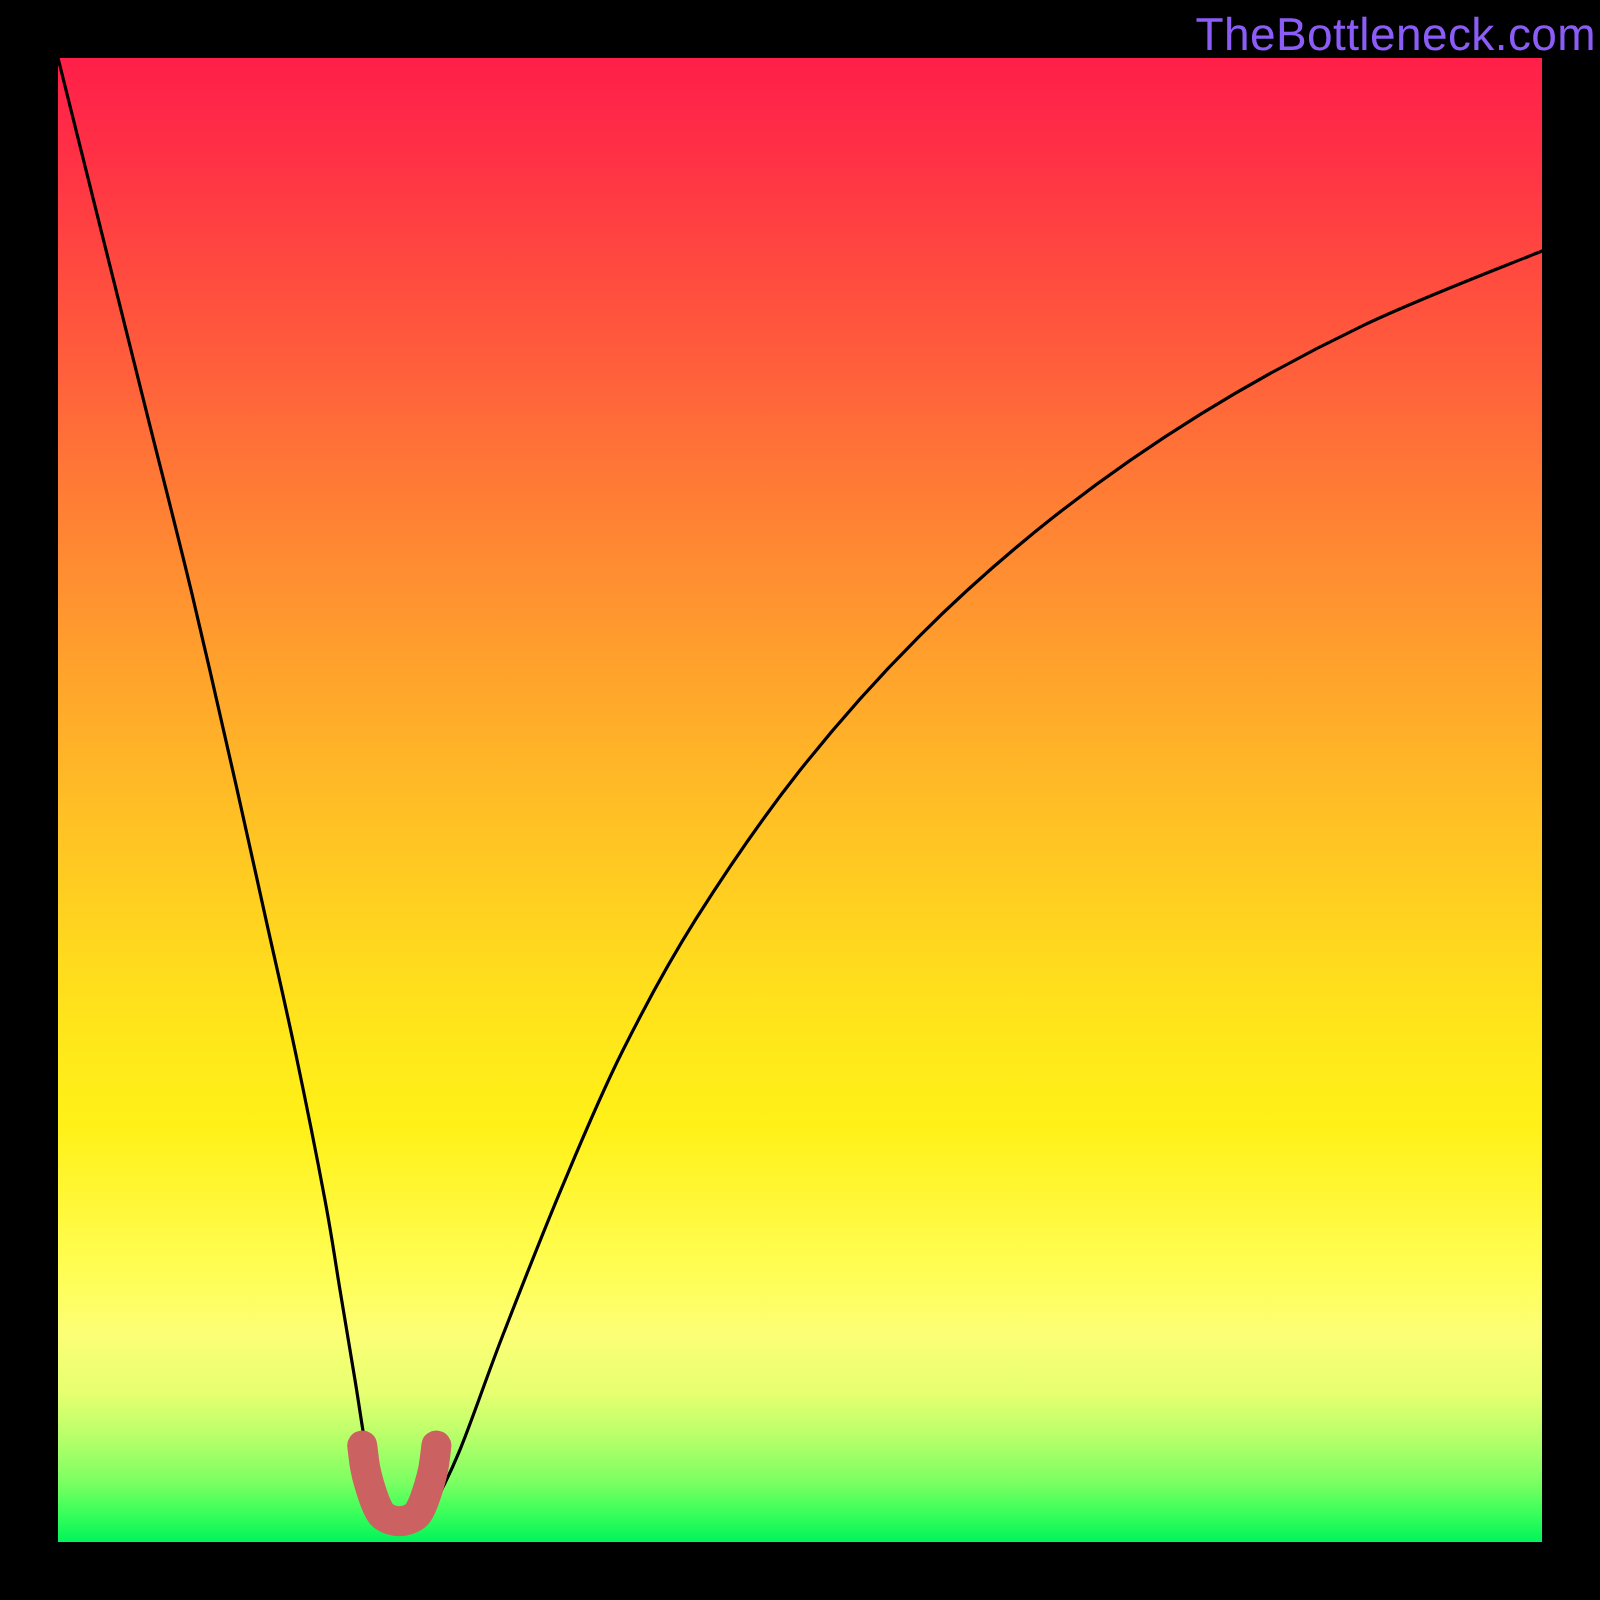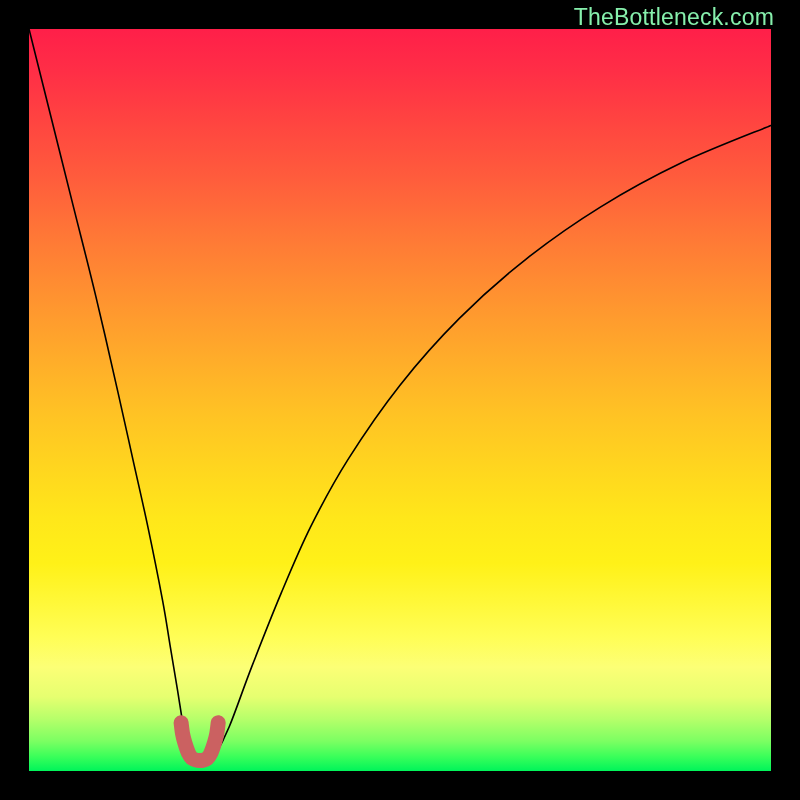--- a/index.html
+++ b/index.html
@@ -42,22 +42,22 @@
       #e6ff70 90%,
       #b6ff6a 93%,
       #7bff62 96%,
       #3cff5a 98%,
       #00f45a 100%
     );
   }
   .watermark {
     position: absolute;
     top: 4px;
-    right: 26px;
-    color: #86efac;
+    right: 2px;
+    color: #8b5cf6;
     font-size: 23px;
     font-weight: 500;
     letter-spacing: 0.2px;
     user-select: none;
   }
   svg.curves {
     position: absolute;
     left: 0;
     top: 0;
     width: 742px;

